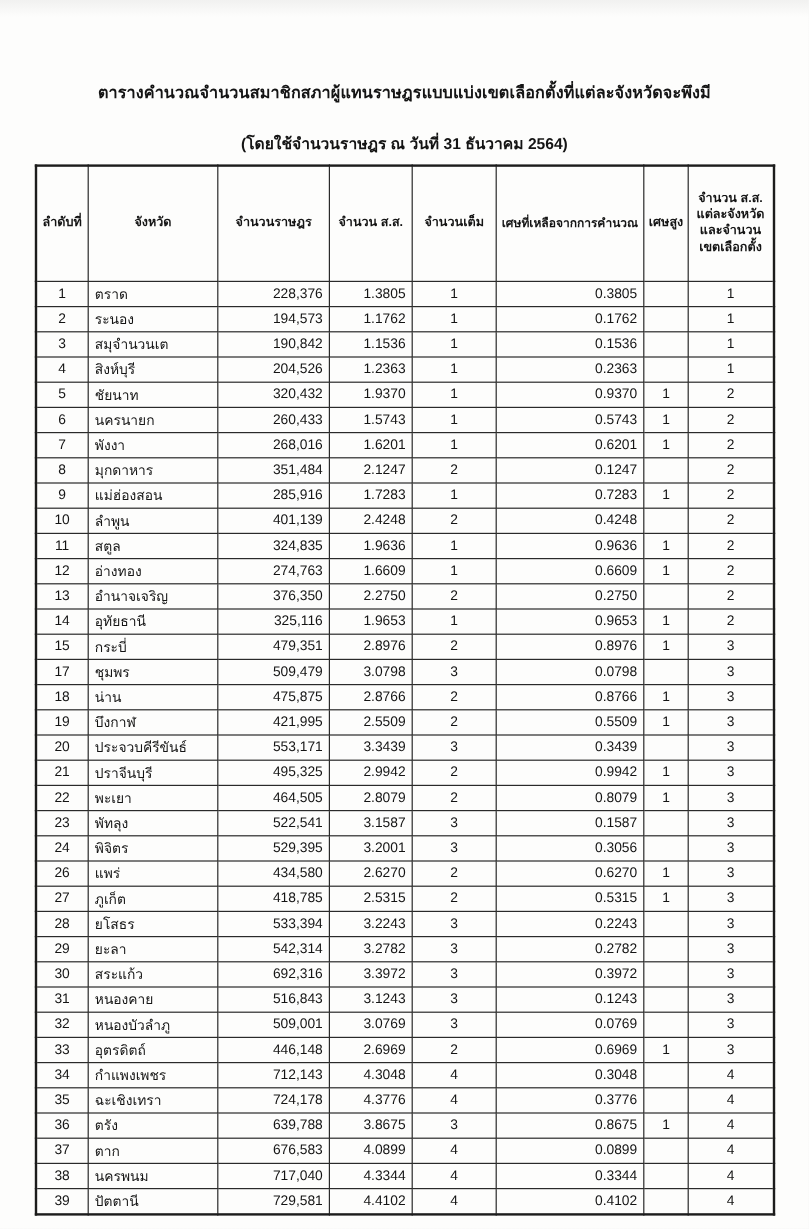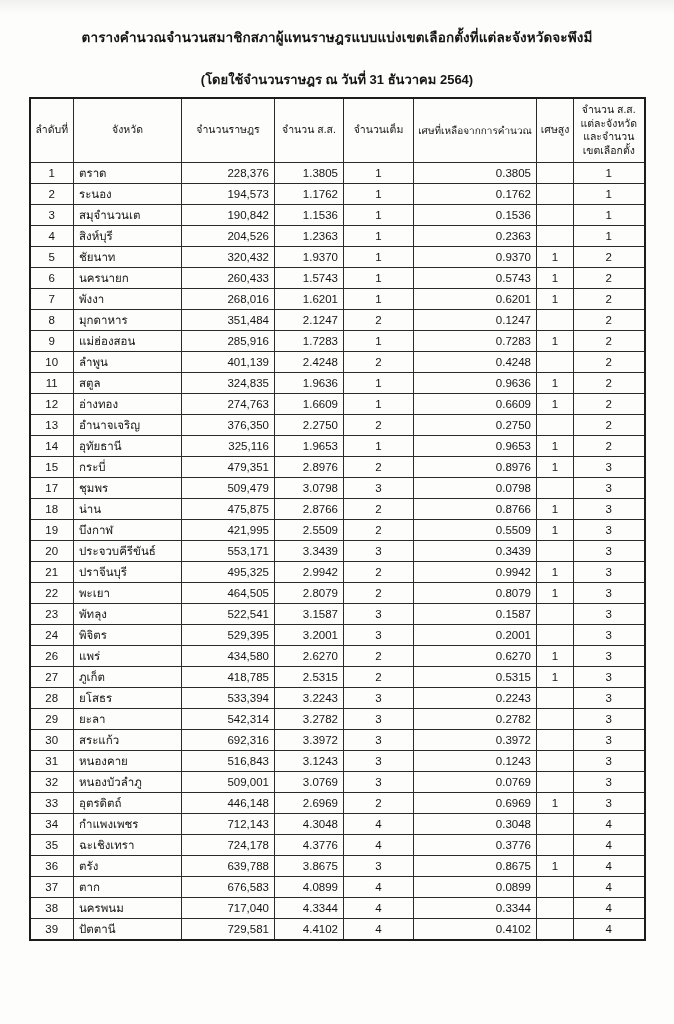--- a/index.html
+++ b/index.html
@@ -11,21 +11,21 @@
   }
   .page {
     position: relative;
     width: 674px;
     height: 1024px;
     margin: 0 auto;
     background: linear-gradient(#f1f1f0 0px, #fdfdfc 14px, #fdfdfc 100%);
     overflow: hidden;
   }
   .title-block {
-    padding-top: 26px;
+    padding-top: 66px;
     text-align: center;
   }
   .doc-title {
     font-size: 13.5px;
     font-weight: bold;
     letter-spacing: 0.1px;
   }
   .doc-subtitle {
     font-size: 13px;
     font-weight: bold;
@@ -36,24 +36,24 @@
     table-layout: fixed;
     width: 615px;
     margin: 7px auto 0 auto;
     border: 2px solid #1c1c1c;
   }
   .calc-table th, .calc-table td {
     border: 1px solid #2a2a2a;
     overflow: hidden;
   }
   .calc-table th {
-    font-weight: normal;
+    font-weight: bold;
     font-size: 10.5px;
     height: 46px;
-    padding: 4px 2px;
+    padding: 20px 2px;
     line-height: 1.3;
     vertical-align: middle;
     white-space: normal;
   }
   .calc-table th.nowrap { white-space: nowrap; font-size: 10px; text-align: center; }
   .calc-table td {
     height: 20px;
     font-size: 11.5px;
     padding: 0 5px;
     white-space: nowrap;
@@ -315,21 +315,21 @@
           <td class="al-right">0.1587</td>
           <td class="al-center"></td>
           <td class="al-center">3</td>
         </tr>
         <tr>
           <td class="al-center">24</td>
           <td class="al-left">พิจิตร</td>
           <td class="al-right">529,395</td>
           <td class="al-right">3.2001</td>
           <td class="al-center">3</td>
-          <td class="al-right">0.2001</td>
+          <td class="al-right">0.3056</td>
           <td class="al-center"></td>
           <td class="al-center">3</td>
         </tr>
         <tr>
           <td class="al-center">26</td>
           <td class="al-left">แพร่</td>
           <td class="al-right">434,580</td>
           <td class="al-right">2.6270</td>
           <td class="al-center">2</td>
           <td class="al-right">0.6270</td>

